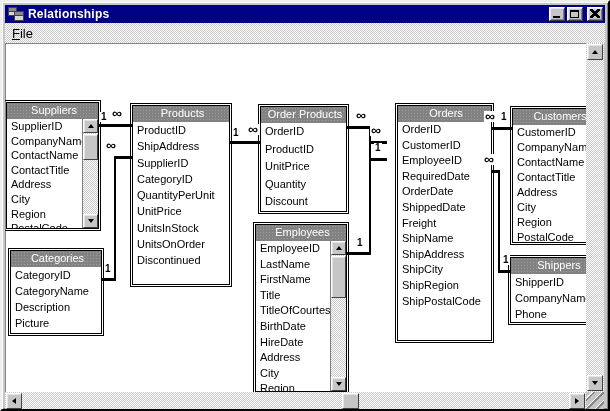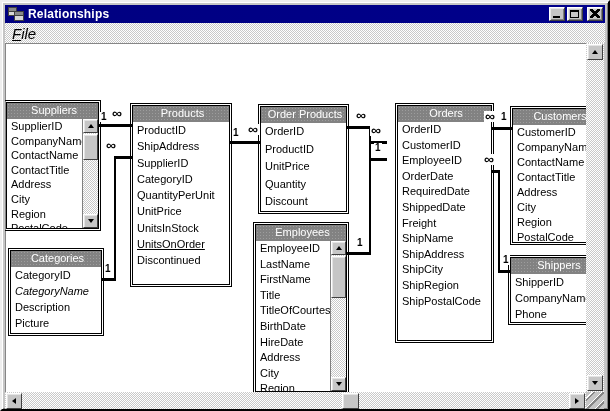--- a/index.html
+++ b/index.html
@@ -39,21 +39,21 @@
     background-color:#c9c9c9;
     background-image:
       linear-gradient(45deg,#ffffff 25%,transparent 25%,transparent 75%,#ffffff 75%),
       linear-gradient(45deg,#ffffff 25%,transparent 25%,transparent 75%,#ffffff 75%);
     background-size:2px 2px;background-position:0 0,1px 1px;
   }
   .menubar{
     position:absolute;left:3px;top:21px;right:3px;height:20px;
     display:flex;align-items:center;
   }
-  .menu-item{display:block;padding:2px 7px;font-size:15px;color:#000;font-style:italic;}
+  .menu-item{display:block;padding:2px 7px;font-size:13px;color:#000;}
   .menu-item::first-letter{text-decoration:underline;}
   .canvas{
     position:absolute;left:3px;top:41px;width:581px;height:349px;background:#fff;
     overflow:hidden;box-shadow:inset 1px 1px 0 #868686;
   }
   
   .tbl{position:absolute;background:#fff;border:1px solid #000;outline:1px solid #000;outline-offset:1px;}
   .tbl-title{
     height:32px;line-height:15px;padding-left:3px;color:#fff;font-size:11px;
     background-color:#828282;
@@ -159,42 +159,42 @@
       <div class="tbl" style="left: 127px; top: 62px; width: 98px; height: 180px;">
         <div class="tbl-title">Products</div>
         <div class="tbl-fields">
           <div class="fld" style="line-height: 16.3px; height: 16.3px;">ProductID</div>
           <div class="fld" style="line-height: 16.3px; height: 16.3px;">ShipAddress</div>
           <div class="fld" style="line-height: 16.3px; height: 16.3px;">SupplierID</div>
           <div class="fld" style="line-height: 16.3px; height: 16.3px;">CategoryID</div>
           <div class="fld" style="line-height: 16.3px; height: 16.3px;">QuantityPerUnit</div>
           <div class="fld" style="line-height: 16.3px; height: 16.3px;">UnitPrice</div>
           <div class="fld" style="line-height: 16.3px; height: 16.3px;">UnitsInStock</div>
-          <div class="fld" style="line-height: 16.3px; height: 16.3px; text-decoration: underline;">UnitsOnOrder</div>
+          <div class="fld" style="line-height: 16.3px; height: 16.3px;">UnitsOnOrder</div>
           <div class="fld" style="line-height: 16.3px; height: 16.3px;">Discontinued</div>
         </div>
       </div>
       <div class="tbl" style="left: 255px; top: 63px; width: 87px; height: 106px;">
         <div class="tbl-title">Order Products</div>
         <div class="tbl-fields">
           <div class="fld" style="line-height: 17.6px; height: 17.6px;">OrderID</div>
           <div class="fld" style="line-height: 17.6px; height: 17.6px;">ProductID</div>
           <div class="fld" style="line-height: 17.6px; height: 17.6px;">UnitPrice</div>
           <div class="fld" style="line-height: 17.6px; height: 17.6px;">Quantity</div>
           <div class="fld" style="line-height: 17.6px; height: 17.6px;">Discount</div>
         </div>
       </div>
       <div class="tbl" style="left: 392px; top: 62px; width: 95px; height: 236px;">
         <div class="tbl-title">Orders</div>
         <div class="tbl-fields">
           <div class="fld" style="line-height: 15.6px; height: 15.6px;">OrderID</div>
           <div class="fld" style="line-height: 15.6px; height: 15.6px;">CustomerID</div>
           <div class="fld" style="line-height: 15.6px; height: 15.6px;">EmployeeID</div>
+          <div class="fld" style="line-height: 15.6px; height: 15.6px;">RequiredDate</div>
           <div class="fld" style="line-height: 15.6px; height: 15.6px;">OrderDate</div>
-          <div class="fld" style="line-height: 15.6px; height: 15.6px;">RequiredDate</div>
           <div class="fld" style="line-height: 15.6px; height: 15.6px;">ShippedDate</div>
           <div class="fld" style="line-height: 15.6px; height: 15.6px;">Freight</div>
           <div class="fld" style="line-height: 15.6px; height: 15.6px;">ShipName</div>
           <div class="fld" style="line-height: 15.6px; height: 15.6px;">ShipAddress</div>
           <div class="fld" style="line-height: 15.6px; height: 15.6px;">ShipCity</div>
           <div class="fld" style="line-height: 15.6px; height: 15.6px;">ShipRegion</div>
           <div class="fld" style="line-height: 15.6px; height: 15.6px;">ShipPostalCode</div>
         </div>
       </div>
       <div class="tbl" style="left: 507px; top: 65px; width: 93px; height: 135px;">
@@ -207,21 +207,21 @@
           <div class="fld" style="line-height: 15px; height: 15px;">Address</div>
           <div class="fld" style="line-height: 15px; height: 15px;">City</div>
           <div class="fld" style="line-height: 15px; height: 15px;">Region</div>
           <div class="fld" style="line-height: 15px; height: 15px;">PostalCode</div>
         </div>
       </div>
       <div class="tbl" style="left: 5px; top: 207px; width: 92px; height: 84px;">
         <div class="tbl-title">Categories</div>
         <div class="tbl-fields">
           <div class="fld" style="line-height: 16px; height: 16px;">CategoryID</div>
-          <div class="fld" style="line-height: 16px; height: 16px; font-style: italic;">CategoryName</div>
+          <div class="fld" style="line-height: 16px; height: 16px;">CategoryName</div>
           <div class="fld" style="line-height: 16px; height: 16px;">Description</div>
           <div class="fld" style="line-height: 16px; height: 16px;">Picture</div>
         </div>
       </div>
       <div class="tbl" style="left: 250px; top: 181px; width: 92px; height: 168px;">
         <div class="tbl-title">Employees</div>
         <div class="tbl-fields with-sb">
           <div class="fld" style="line-height: 15.6px; height: 15.6px;">EmployeeID</div>
           <div class="fld" style="line-height: 15.6px; height: 15.6px;">LastName</div>
           <div class="fld" style="line-height: 15.6px; height: 15.6px;">FirstName</div>

